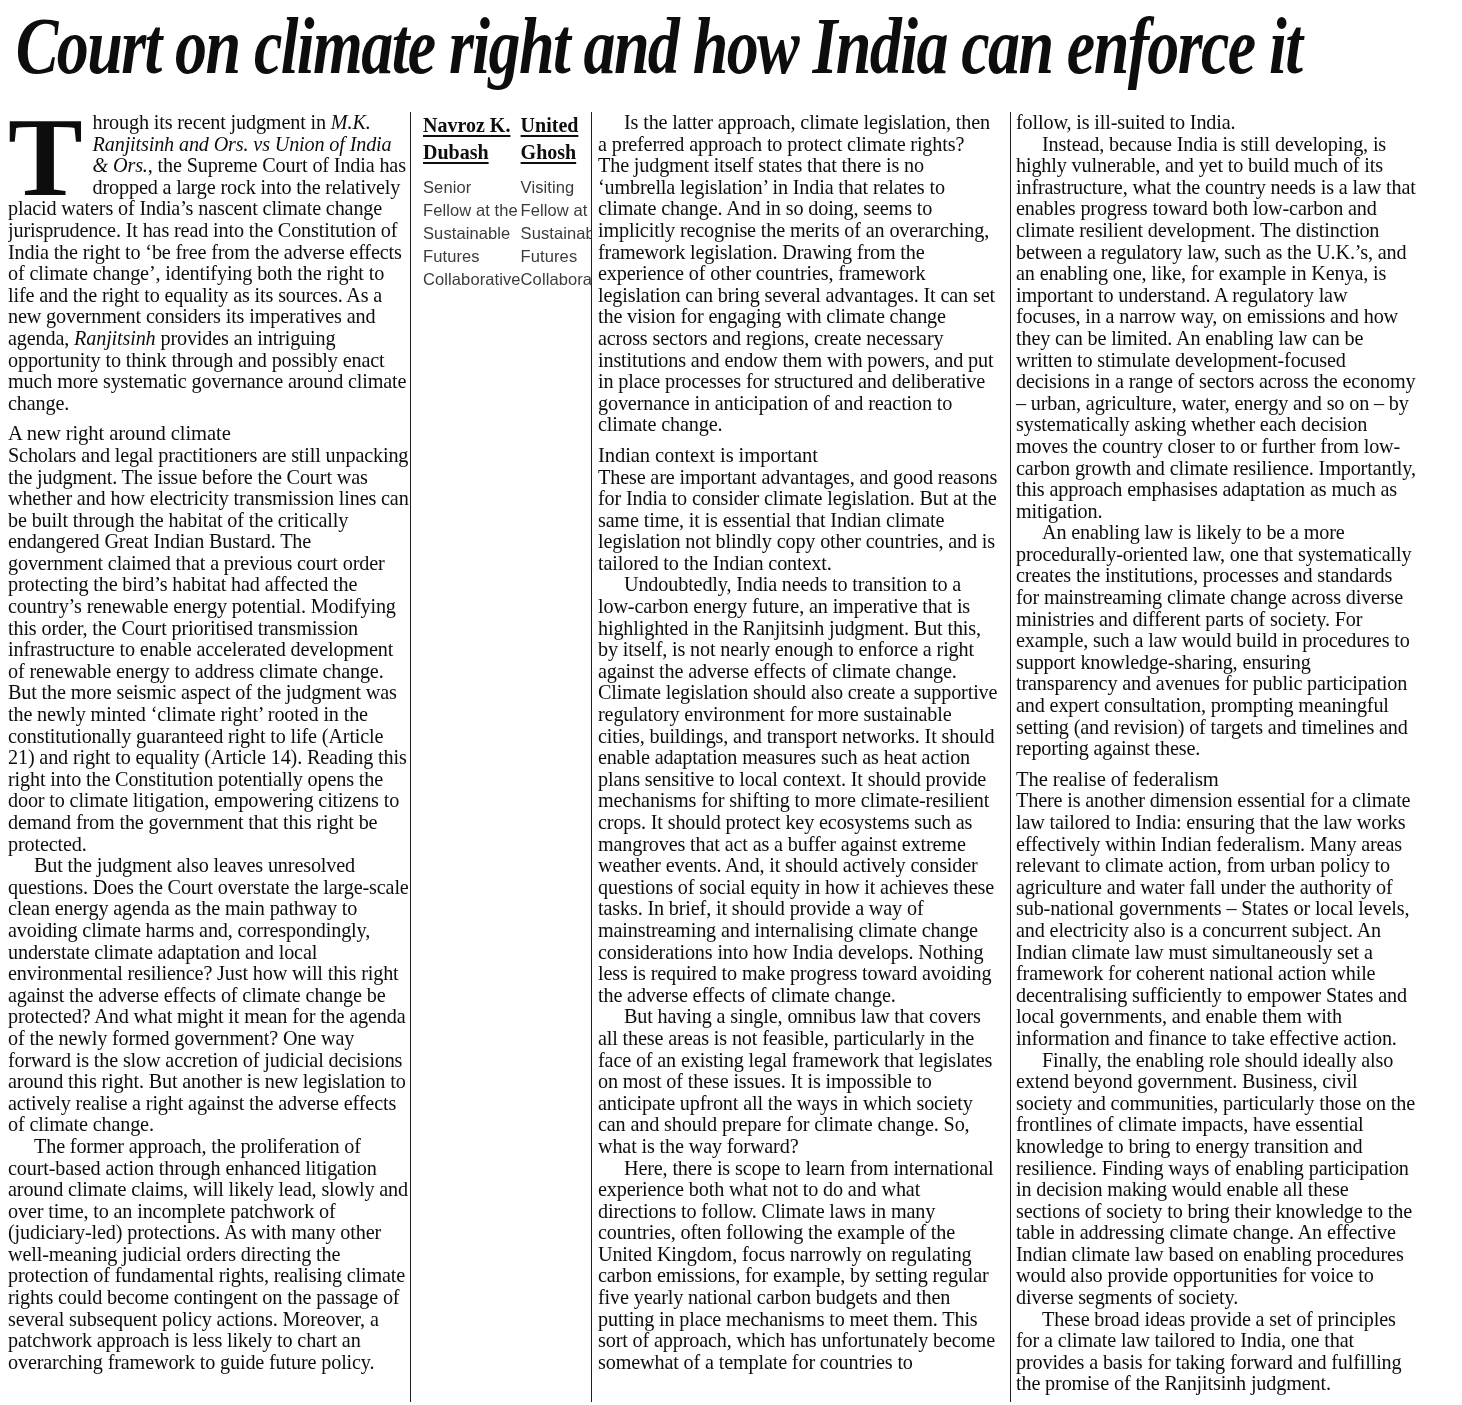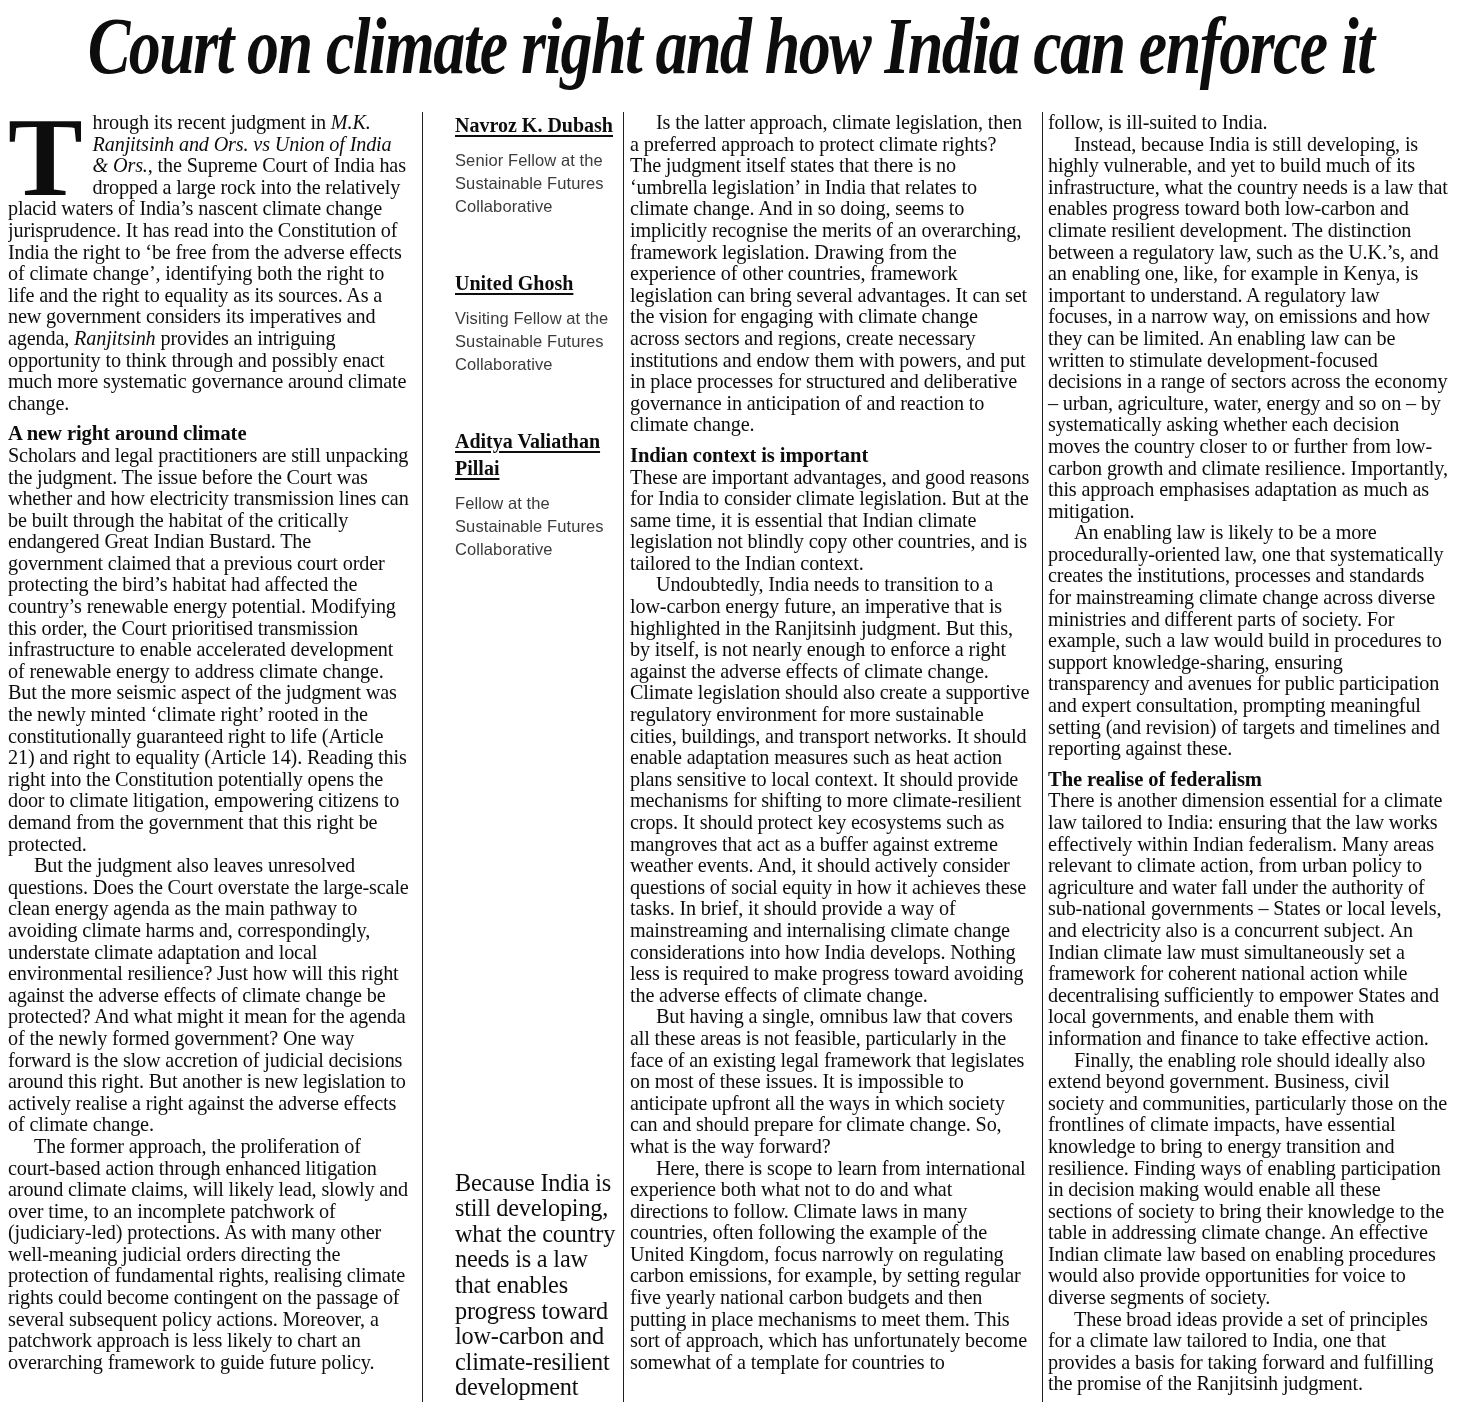--- a/index.html
+++ b/index.html
@@ -7,57 +7,57 @@
   body {
     width: 1462px; height: 1405px; overflow: hidden;
     background: #ffffff; color: #0d0d0d;
     font-family: "Liberation Serif", serif;
   }
   .page { width: 1462px; height: 1405px; overflow: hidden; }
 
   
   .masthead {
     height: 92px;
-    display: flex; justify-content: center; align-items: flex-start;
+    display: flex; justify-content: flex-end; align-items: flex-start;
     padding-top: 2px;
   }
   .masthead .t {
     font-family: "Liberation Serif", serif;
     font-style: italic; font-weight: 700;
     font-size: 80px; line-height: 88px;
     letter-spacing: -2px; white-space: nowrap;
     transform: scaleX(0.80); transform-origin: center top;
   }
 
   
   .cols {
     display: flex; align-items: stretch;
     margin-top: 18px; padding-left: 8px;
     height: 1290px;
   }
   .col { overflow: hidden; }
   .c1 { flex: none; width: 402px; }
   .c2 {
-    flex: none; width: 168px; margin-left: 12px;
-    border-left: 1.5px solid #1f1f1f; padding-left: 32px;
-    display: flex; flex-direction: column;
+    flex: none; width: 168px; 
+    border-left: 1.5px solid #1f1f1f; padding-left: 12px;
+    display: flex; flex-direction: row;
   }
   .c3 { flex: none; width: 400px; border-left: 1.5px solid #1f1f1f; padding-left: 6px; }
   .c4 { flex: none; width: 400px; margin-left: 12px; border-left: 1.5px solid #1f1f1f; padding-left: 5px; }
 
   
   .para {
     margin: 0; font-size: 20.2px; line-height: 21.6px;
     letter-spacing: -0.15px; text-align: left;
   }
   .para.indent { text-indent: 26px; }
   .it { font-style: italic; }
   .sec {
     margin: 9px 0 0 0; font-size: 20.6px; line-height: 21.6px;
-    font-weight: 700; letter-spacing: -0.1px;
+    font-weight: 400; letter-spacing: -0.1px;
   }
   .dropcap {
     float: left;
     font-weight: 700;
     font-size: 112px; line-height: 82px;
     margin: 4px 10px 0 0;
   }
 
   
   .byl { margin-bottom: 52px; }

